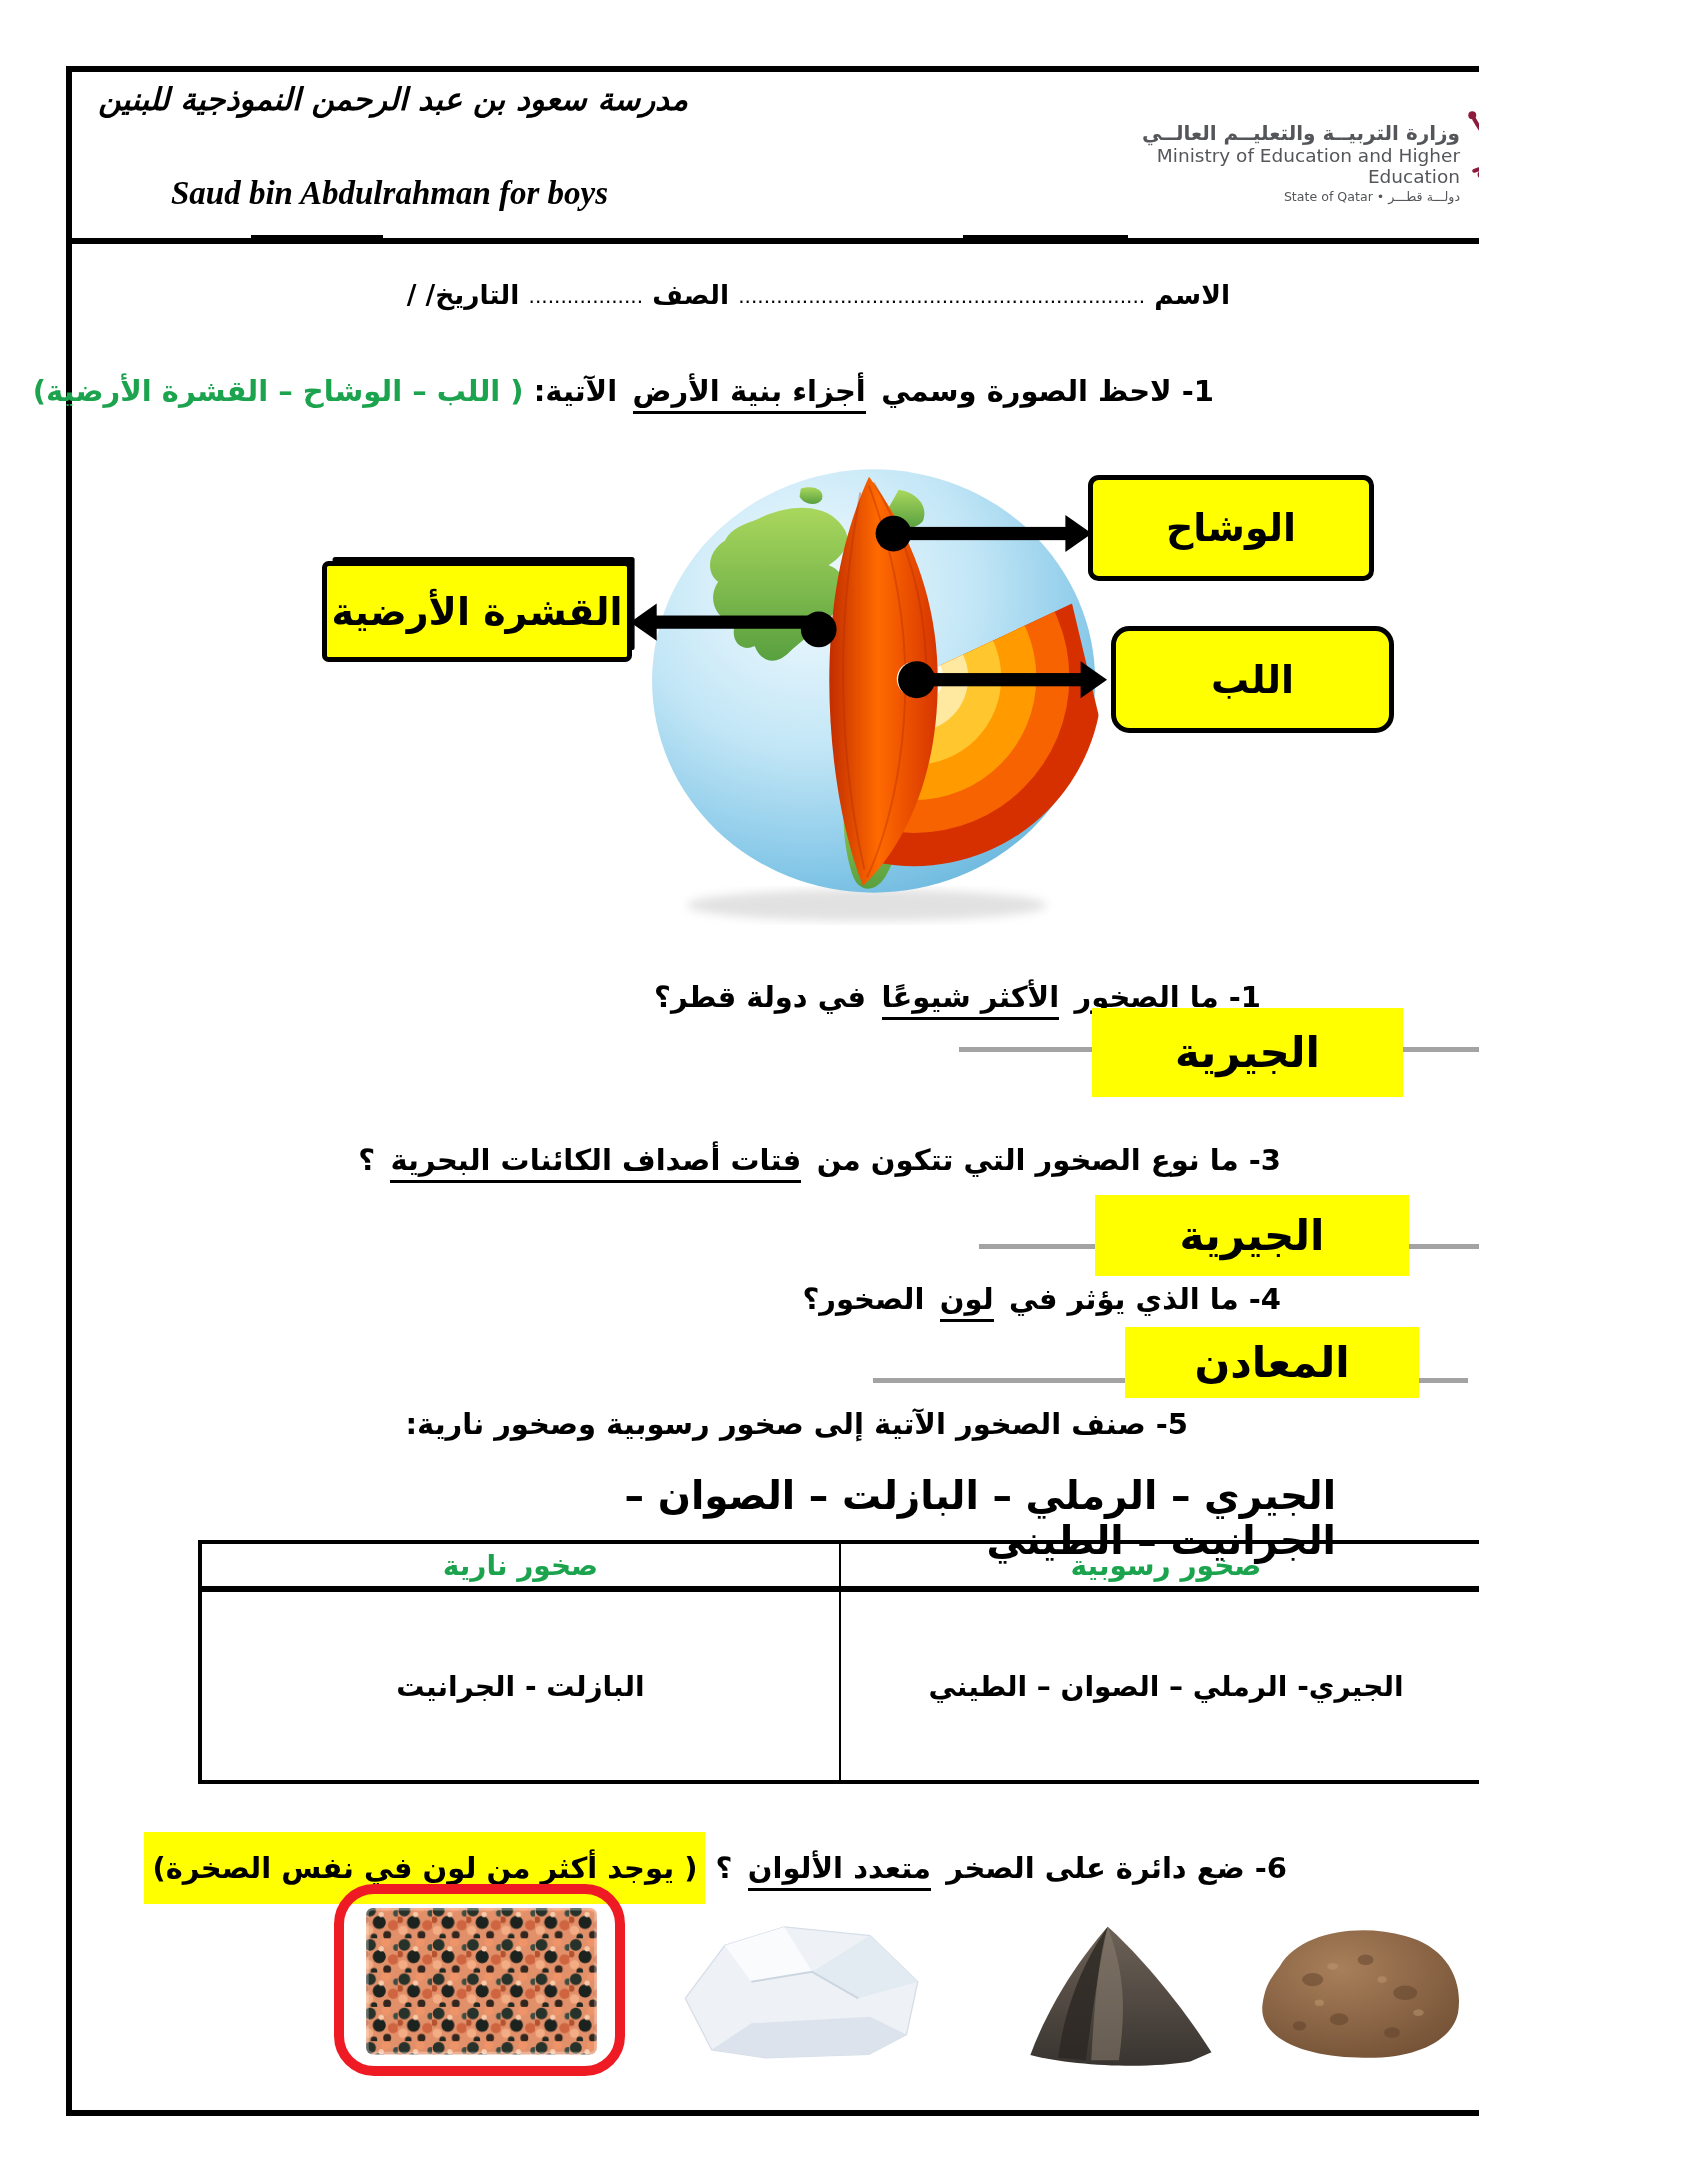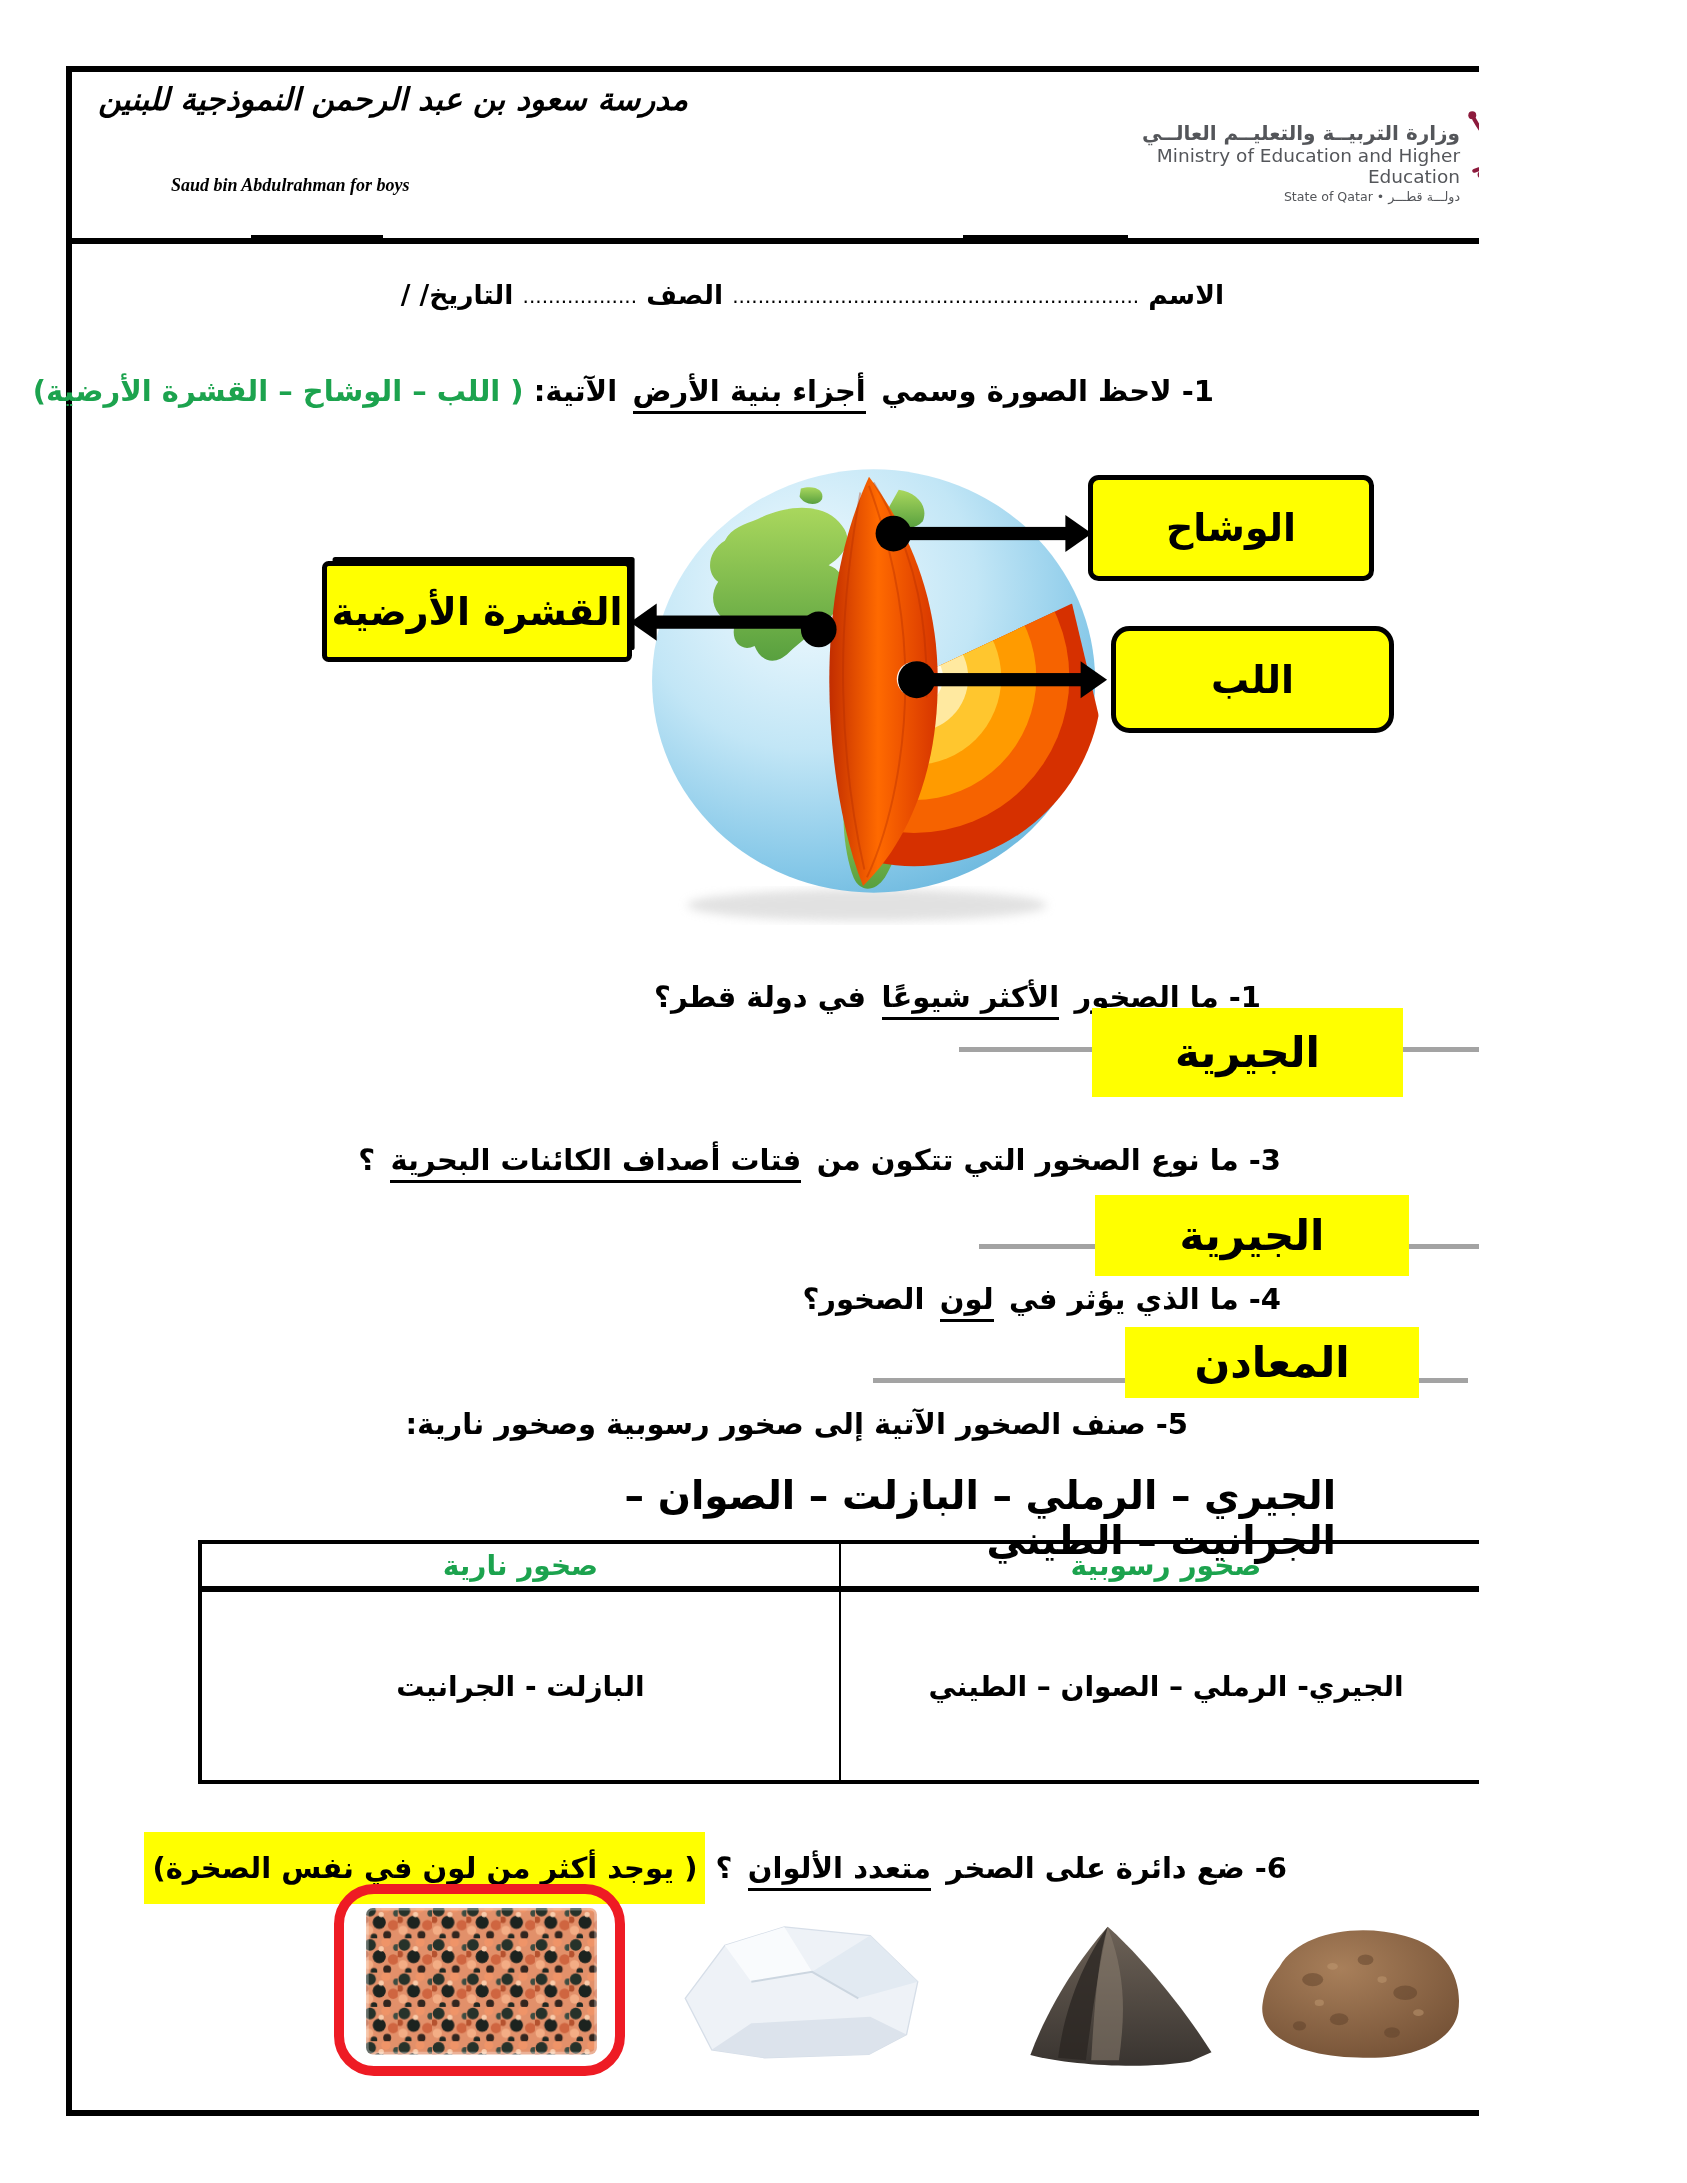--- a/index.html
+++ b/index.html
@@ -2,27 +2,27 @@
 <html lang="ar" style="font-size:10.6px"><head>
 <meta charset="utf-8">
 <style>
   html,body{margin:0;padding:0;background:#ffffff;}
   .page{position:relative;width:1479px;height:2183px;background:#ffffff;overflow:hidden;
         font-family:"DejaVu Sans",sans-serif;color:#000;}
   .abs{position:absolute;}
   .frame{left:66px;top:66px;width:1578px;height:2050px;border:6.6px solid #000;box-sizing:border-box;}
   .school-ar{left:106px;top:81px;width:582px;font-size:31px;font-weight:bold;font-style:italic;
              direction:rtl;text-align:center;white-space:nowrap;}
-  .school-en{left:171px;top:175px;font-family:"Liberation Serif",serif;font-size:18px;font-weight:bold;font-style:italic;white-space:nowrap;}
+  .school-en{left:171px;top:175px;font-family:"Liberation Serif",serif;font-size:33px;font-weight:bold;font-style:italic;white-space:nowrap;}
   .ministry{left:1092px;top:122px;width:368px;text-align:right;color:#54565a;line-height:1.15;}
   .ministry .ar{font-size:20px;font-weight:600;direction:rtl;}
   .ministry .en{font-size:18.5px;font-weight:500;}
   .ministry .st{font-size:12.6px;margin-top:2.6px;direction:ltr;}
   .sep{background:#000;}
-  .inforow{right:255px;top:279px;direction:rtl;font-size:26.5px;font-weight:bold;white-space:nowrap;}
+  .inforow{right:249px;top:279px;direction:rtl;font-size:26.5px;font-weight:bold;white-space:nowrap;}
   .inforow .dots{font-weight:normal;font-size:20px;letter-spacing:1.3px;vertical-align:1.3px;}
   .q{direction:rtl;font-size:29px;font-weight:bold;white-space:nowrap;margin-left:20px;}
   .q .u{border-bottom:3.3px solid #000;padding-bottom:3.3px;margin:0 5.3px;}
   .q .green{color:#1CA34E;}
   .q .hl{background:#FFFF00;padding:19px 8px;}
   .labelbox{background:#FFFF00;border:5.3px solid #000;box-sizing:border-box;display:flex;
             align-items:center;justify-content:center;font-size:38px;font-weight:bold;direction:rtl;}
   .ansline{background:#a3a3a3;height:4.6px;z-index:1;}
   .ansbox{background:#FFFF00;display:flex;align-items:center;justify-content:center;
           font-size:42px;font-weight:bold;direction:rtl;z-index:2;}

